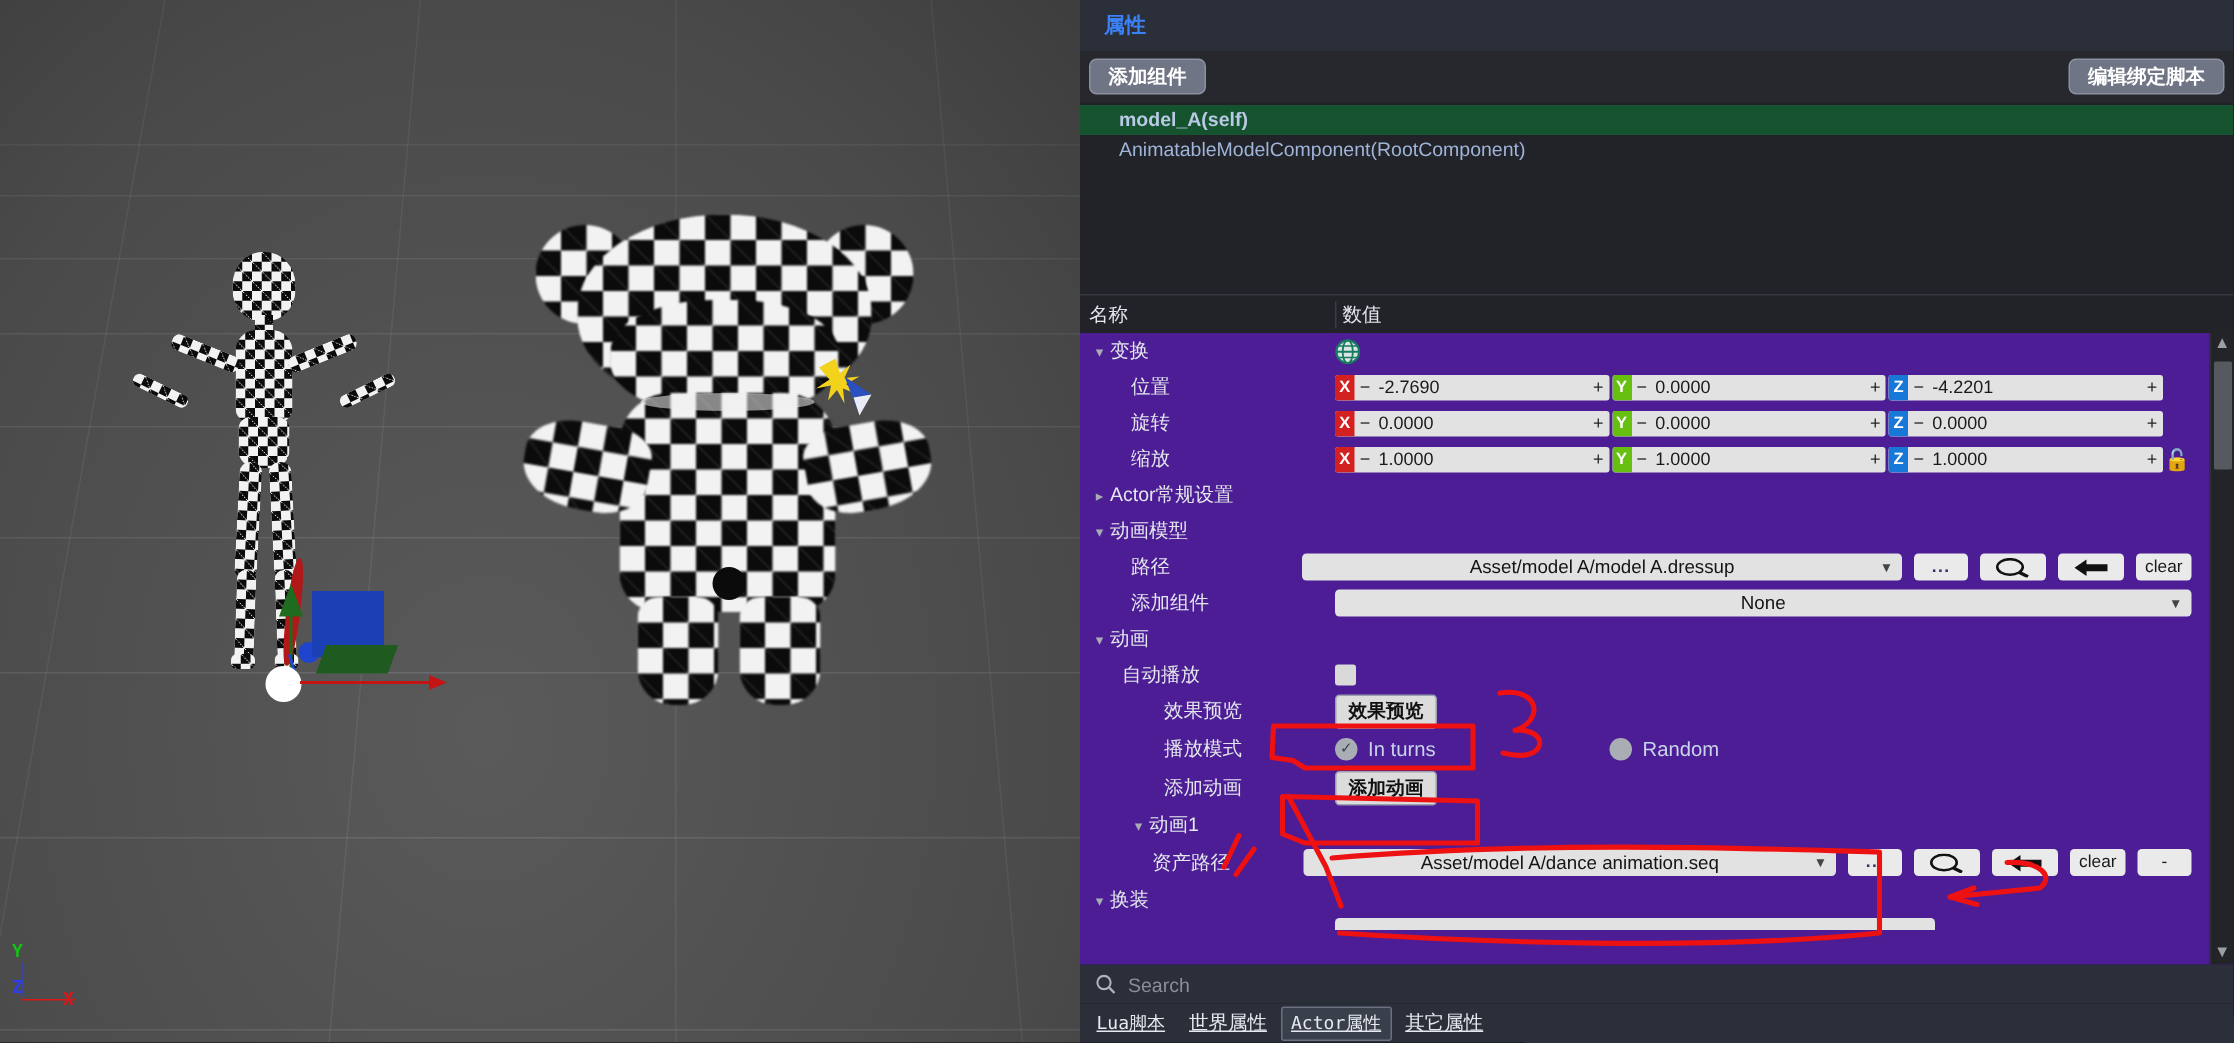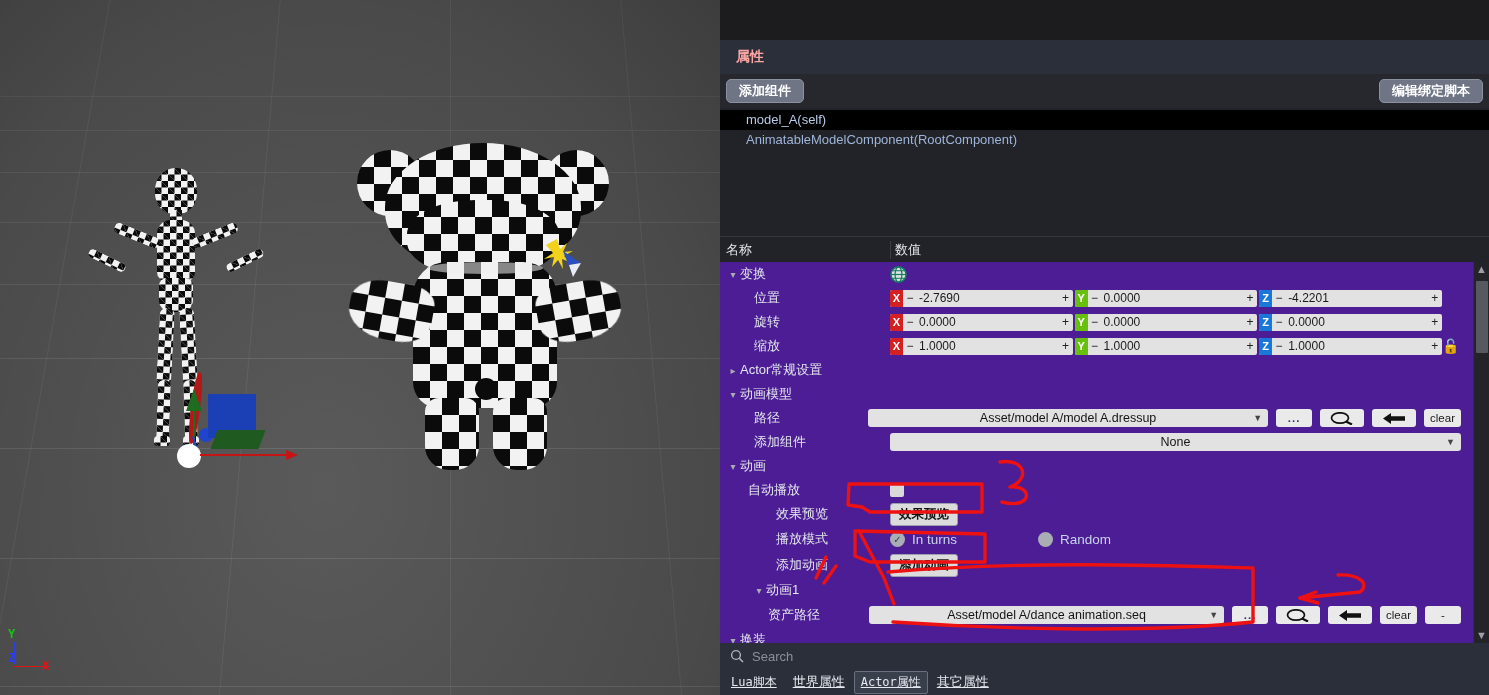--- a/index.html
+++ b/index.html
@@ -71,39 +71,39 @@
   #sparkle { position: absolute; left: 543px; top: 233px; width: 40px; height: 46px; }
 
   
   #axis-widget { position: absolute; left: 4px; top: 625px; width: 70px; height: 64px; font-size: 12px; font-weight: bold; }
   #axis-widget .lbl { position: absolute; font-family: "DejaVu Sans Mono", monospace; }
 
   
   #panel { width: 769px; height: 695px; background: #1c1c1e; display: flex; flex-direction: column; position: relative; }
 
   .panel-title {
-    height: 34px; background: #2b2f3a; color: #fca5a5;
+    height: 34px; background: #2b2f3a; color: #3b82f6;
     display: flex; align-items: center; padding-left: 16px;
-    font-weight: bold; font-size: 14px; margin-top: 40px;
+    font-weight: bold; font-size: 14px;
   }
 
   .toolbar {
     height: 34px; background: #26282e; display: flex; align-items: center;
     padding: 0 6px; justify-content: space-between; position: relative;
   }
   .btn-pill {
     background: #6f7585; color: #ffffff; font-weight: bold;
     border: 1px solid #8b91a1; border-radius: 5px;
     padding: 4px 12px; font-size: 13px; line-height: 1.1; cursor: pointer;
   }
   .btn-pill.dark { background: #6f7585; }
 
   .comp-list { background: #212328; padding: 2px 0 6px 0; }
   .comp-row { height: 20px; line-height: 20px; padding-left: 26px; color: #9fb4d8; font-size: 13px; }
-  .comp-row.selected { background: #000000; color: #b9c9e6; }
+  .comp-row.selected { background: #14532d; color: #b9c9e6; font-weight: bold; }
 
   .spacer-dark { flex: 0 0 80px; background: #212328; }
 
   .table-head {
     height: 26px; background: #212328; display: flex; align-items: center;
     border-top: 1px solid #34373e; color: #e3e6ec; font-size: 13px;
   }
   .th-name { width: 170px; padding-left: 6px; }
   .th-val  { flex: 1; padding-left: 4px; border-left: 1px solid #3a3d45; }
 
@@ -454,21 +454,21 @@
           </div>
       </div>
 
       <div class="prow" style="height:26px">
         <div class="pname ind2" style="padding-left:56px">播放模式</div>
         <div class="pval">
           <div class="radio-wrap">
             <span class="radio on">✓</span>
             <span>In turns</span>
           </div>
-          <div class="radio-wrap" style="margin-left:81px">
+          <div class="radio-wrap" style="margin-left:116px">
             <span class="radio"></span>
             <span>Random</span>
           </div>
         </div>
       </div>
 
       <div class="prow" style="height:26px">
         <div class="pname ind2" style="padding-left:56px">添加动画</div>
         <div class="pval">
             <button class="btn-grey">添加动画</button>

